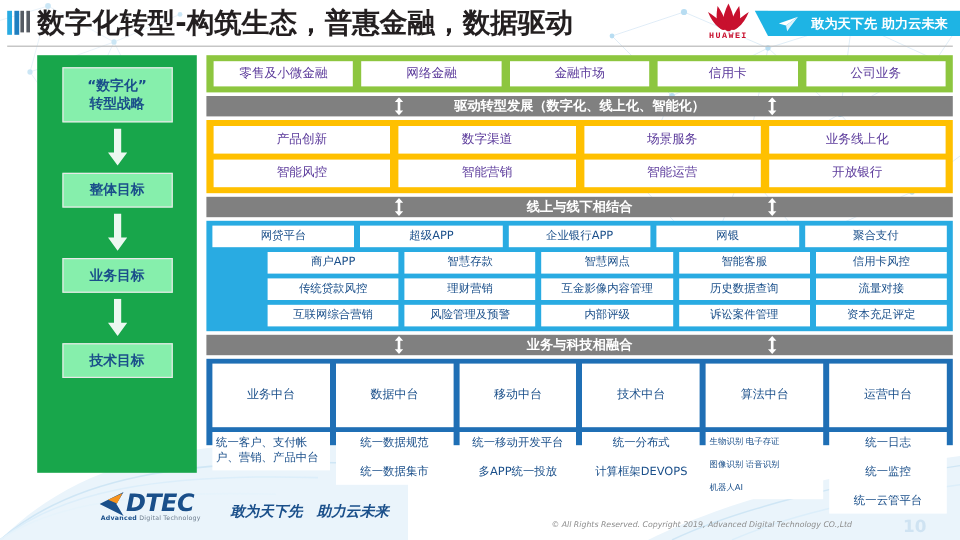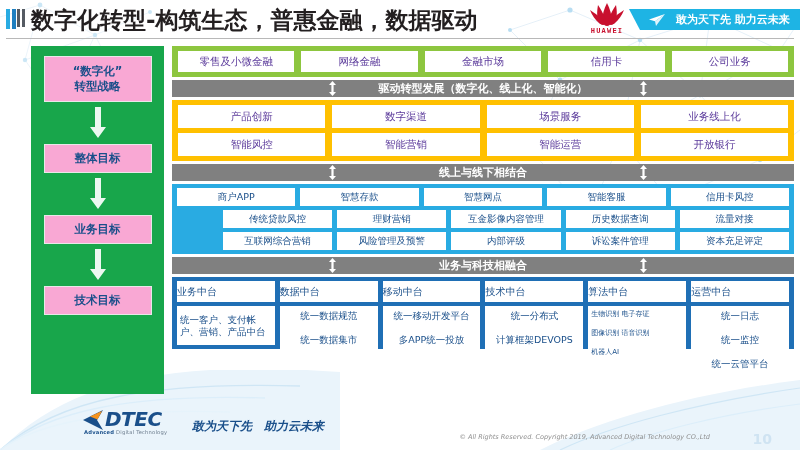--- a/index.html
+++ b/index.html
@@ -124,23 +124,23 @@
   
   .left-col {
     position: absolute;
     left: 31px; top: 46px;
     width: 133px; height: 348px;
     background: #18a64b;
     padding: 10px 0;
     box-sizing: border-box;
   }
   .strat-box {
-    width: 108px;
+    width: 92px;
     margin: 0 auto;
-    background: #f9a8d4;
+    background: #86efac;
     border: 1px solid #e8e8e8;
     box-sizing: border-box;
     text-align: center;
     color: #1a4f8a;
     font-size: 11.5px;
     font-weight: bold;
     line-height: 15px;
     padding: 6px 2px;
   }
   .strat-box.two-line { padding: 7px 2px; }
@@ -244,24 +244,24 @@
     gap: 5px;
   }
   .band-darkblue .col {
     flex: 1;
     display: flex;
     flex-direction: column;
     gap: 4px;
   }
   .band-darkblue .col .head {
     background: #ffffff;
-    text-align: left;
+    text-align: center;
     font-size: 10px;
     color: #1a4f8a;
-    padding: 4px 0;
+    padding: 20px 0;
     line-height: 13px;
     white-space: nowrap;
   }
   .band-darkblue .col .body {
     background: #ffffff;
     flex: 1;
     text-align: center;
     font-size: 9.5px;
     color: #1a4f8a;
     line-height: 12px;
@@ -497,20 +497,27 @@
         <path d="M4.5 0 L8 4 L5.6 4 L5.6 11 L8 11 L4.5 15 L1 11 L3.4 11 L3.4 4 L1 4 Z" fill="#ffffff"></path>
       </svg>
       <div class="ctext">线上与线下相结合</div>
       <svg class="varrow r" width="9" height="15" viewBox="0 0 9 15">
         <path d="M4.5 0 L8 4 L5.6 4 L5.6 11 L8 11 L4.5 15 L1 11 L3.4 11 L3.4 4 L1 4 Z" fill="#ffffff"></path>
       </svg>
     </div>
 
     <div class="band-blue">
       <div class="row">
+        <div class="cell">网贷平台</div>
+        <div class="cell">超级APP</div>
+        <div class="cell">企业银行APP</div>
+        <div class="cell">网银</div>
+        <div class="cell">聚合支付</div>
+      </div>
+      <div class="row">
         <div class="cell">商户APP</div>
         <div class="cell">智慧存款</div>
         <div class="cell">智慧网点</div>
         <div class="cell">智能客服</div>
         <div class="cell">信用卡风控</div>
       </div>
       <div class="row">
         <div class="cell">传统贷款风控</div>
         <div class="cell">理财营销</div>
         <div class="cell">互金影像内容管理</div>

